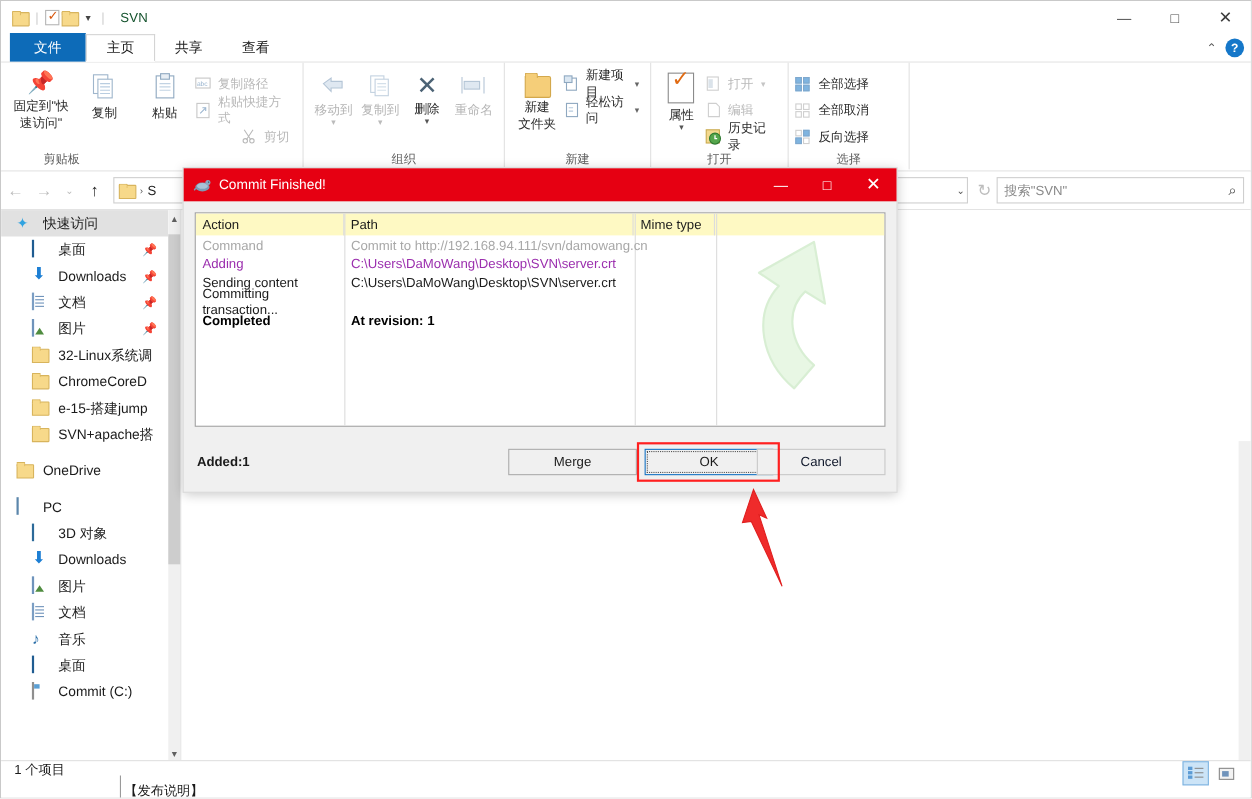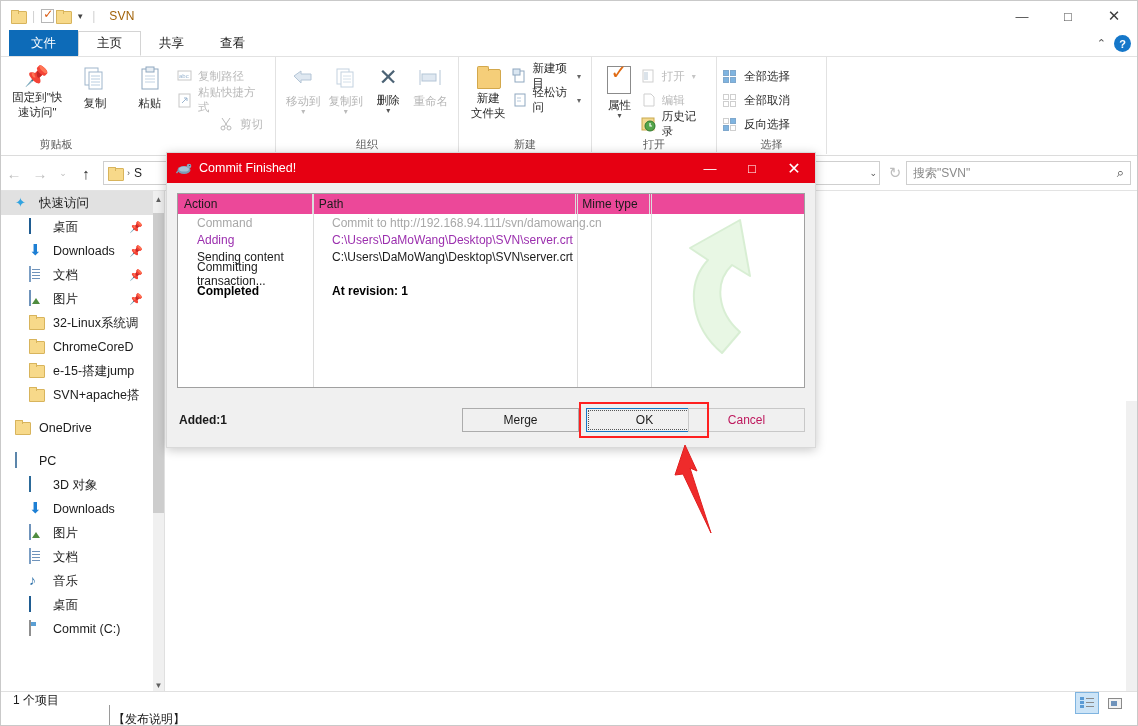--- a/index.html
+++ b/index.html
@@ -46,21 +46,21 @@
   .ico-prop-sm::after {
     content: "✓"; position: absolute; left: 1px; top: -3px;
     font-size: 12px; color: #d8580f; font-weight: bold;
   }
   .qat-caret {
     width: 12px; height: 14px; display: inline-flex;
     align-items: center; justify-content: center;
     font-size: 8px; color: #444; margin-left: 1px;
   }
   .win-title {
-    font-size: 12px; color: #a16207; margin-left: 8px; letter-spacing: .2px;
+    font-size: 12px; color: #14532d; margin-left: 8px; letter-spacing: .2px;
   }
   .wincontrols {
     position: absolute; right: 0; top: 0; display: flex; height: 30px;
   }
   .wincontrols div {
     width: 46px; height: 30px; display: flex; align-items: center;
     justify-content: center; color: #4a4a4a; font-size: 13px;
   }
   .wincontrols div.close { font-size: 15px; color: #3c3c3c; }
 
@@ -299,30 +299,30 @@
     justify-content: center; color: #ffffff; font-size: 13px;
   }
   .dlg-wc div.dclose { font-size: 16px; }
 
   .dlg-body { padding: 10px 10px 0 10px; }
   .listbox {
     height: 195px; background: #ffffff; border: 1px solid #a0a0a0;
     position: relative; overflow: hidden;
   }
   .lb-head {
-    height: 20px; background: #ec4899; display: flex;
+    height: 20px; background: #fef9c3; display: flex;
     font-size: 12px; color: #1b1b1b; position: relative;
   }
   .lb-head .hcell {
     display: flex; align-items: center; padding-left: 6px;
     border-right: 1px solid #dcdcdc; height: 20px;
   }
   .lb-rows { position: relative; font-size: 12px; }
   .lrow { height: 17px; display: flex; align-items: center; }
-  .lrow .c-action { width: 135px; padding-left: 6px; margin-left: 13px; }
+  .lrow .c-action { width: 135px; padding-left: 6px; }
   .lrow .c-path { width: 264px; padding-left: 6px; }
   .lrow.dim { color: #a8a8a8; }
   .lrow.add { color: #9b2fae; }
   .lrow.norm { color: #1b1b1b; }
   .lrow.done { color: #000000; font-weight: bold; }
   .watermark {
     position: absolute; right: 12px; top: 14px; width: 130px; height: 150px;
     opacity: .45;
   }
   .lb-vsep {
@@ -338,21 +338,21 @@
   .btn {
     position: absolute; top: 11px; height: 24px; width: 117px;
     background: #f0f0f0; border: 1px solid #acacac; font-size: 12px;
     color: #1b1b1b; display: flex; align-items: center; justify-content: center;
   }
   .btn.merge { right: 236px; }
   .btn.ok {
     right: 112px; border: 1px solid #1573c4; outline: 1px dotted #555;
     outline-offset: -3px; background: #f0f0f0;
   }
-  .btn.cancel { right: 10px; color: #be185d; border-color: #c8c8c8; }
+  .btn.cancel { right: 10px; color: #0f172a; border-color: #c8c8c8; }
   .ok-highlight {
     position: absolute; right: 106px; top: 5px; width: 130px; height: 36px;
     border: 2.5px solid #ff2020; pointer-events: none;
   }
 
   .arrow-anno {
     position: absolute; left: 660px; top: 440px; width: 80px; height: 100px;
     z-index: 60; pointer-events: none;
   }
 </style>

